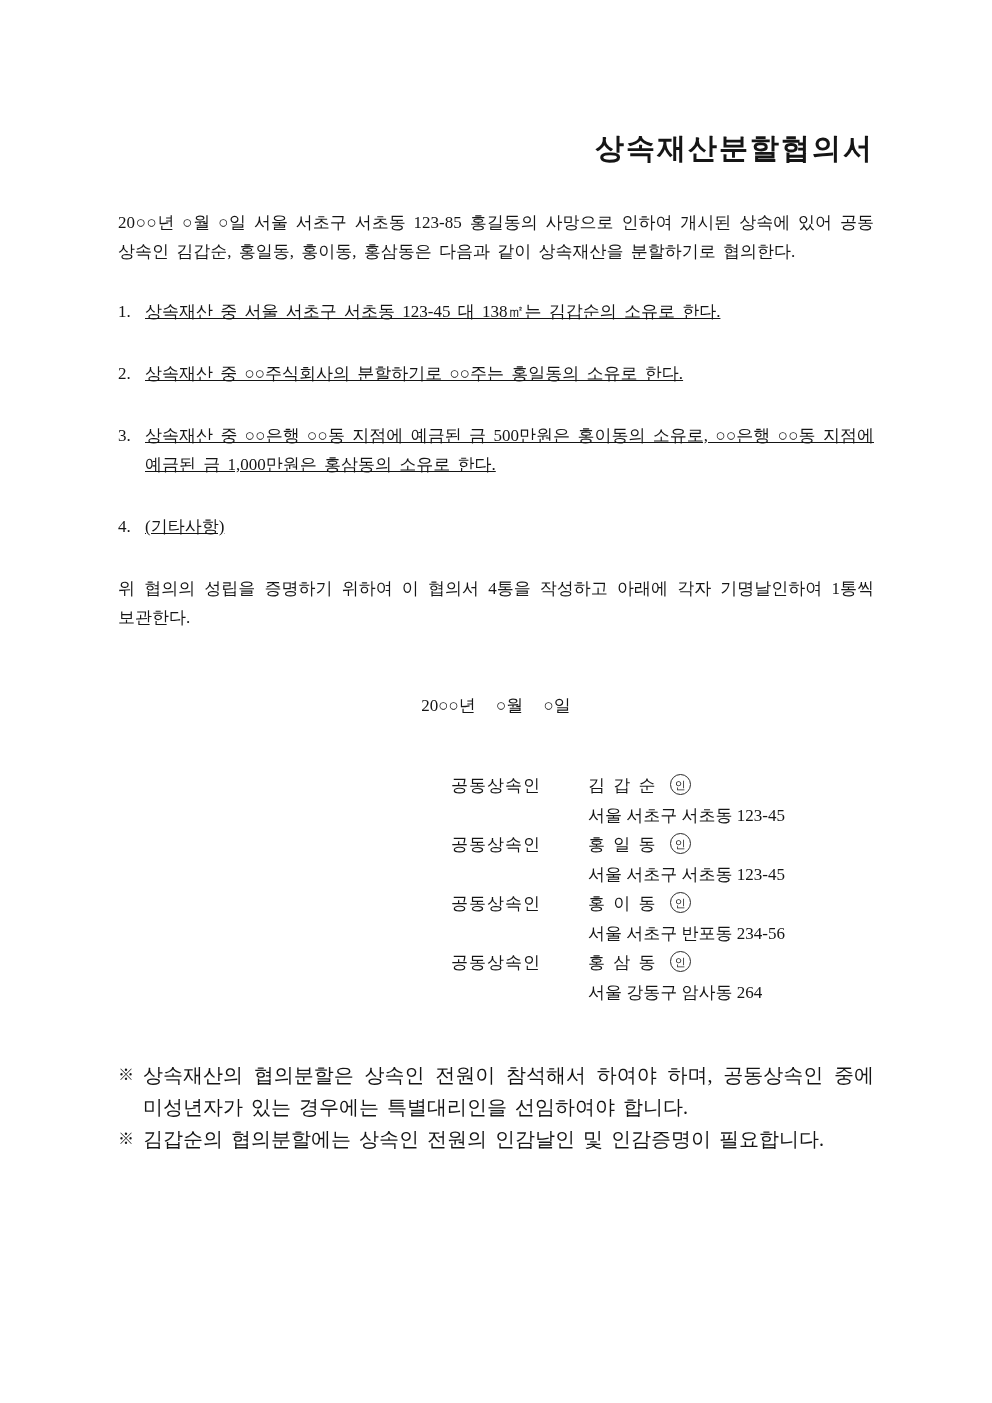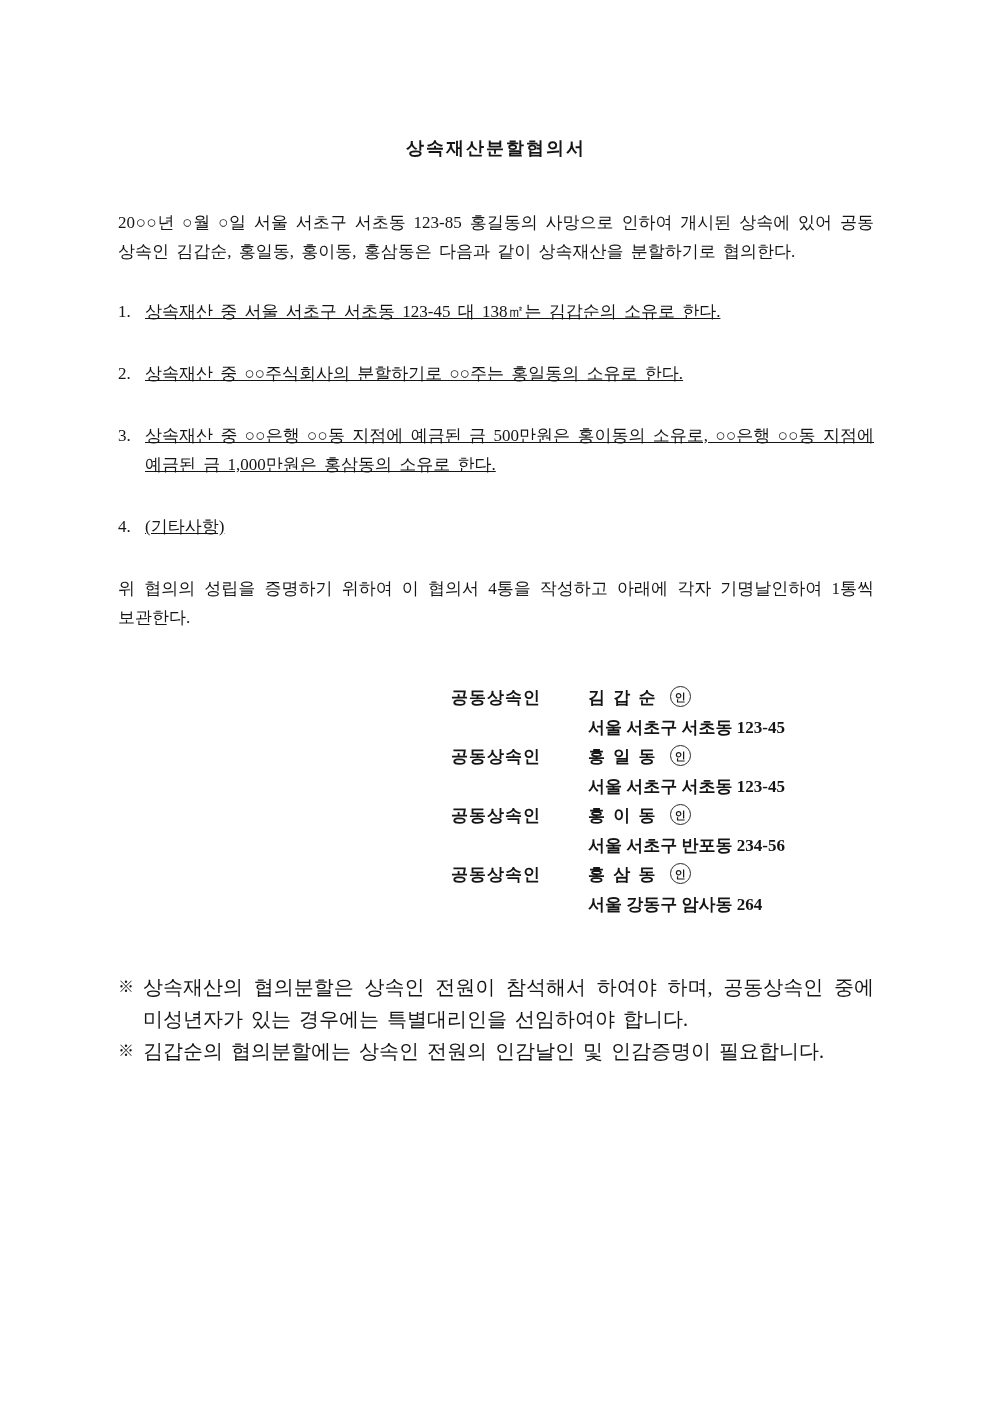--- a/index.html
+++ b/index.html
@@ -12,23 +12,23 @@
     width: 992px;
     height: 1403px;
     box-sizing: border-box;
     background: #ffffff;
     color: #151515;
     font-family: "Liberation Serif", "DejaVu Serif", serif;
     padding: 130px 118px 0 118px;
     overflow: hidden;
   }
   .title {
-    font-size: 18px;
+    font-size: 29px;
     font-weight: 700;
-    text-align: center;
+    text-align: right;
     letter-spacing: 2px;
     margin: 0 0 41px 0;
     line-height: 37px;
   }
   .para {
     font-size: 17px;
     line-height: 29px;
     text-align: justify;
     word-break: break-all;
     word-spacing: 3px;
@@ -57,21 +57,20 @@
   .date-line {
     font-size: 17px;
     line-height: 29px;
     text-align: center;
     word-spacing: 16px;
     margin: 59px 0 0 0;
   }
   .sig-block {
     margin: 51px 0 2px 333px;
     font-size: 17px;
-    font-weight: bold;
   }
   .sig-row {
     display: flex;
     line-height: 29.5px;
     height: 29.5px;
     align-items: center;
   }
   .sig-row .role {
     flex: none;
     width: 137px;
@@ -136,20 +135,21 @@
     <p class="para">상속재산 중 ○○은행 ○○동 지점에 예금된 금 500만원은 홍이동의 소유로, ○○은행 ○○동 지점에 예금된 금 1,000만원은 홍삼동의 소유로 한다.</p>
   </div>
 
   <div class="item">
     <span class="no">4.</span>
     <p class="para">(기타사항)</p>
   </div>
 
   <p class="para closing">위 협의의 성립을 증명하기 위하여 이 협의서 4통을 작성하고 아래에 각자 기명날인하여 1통씩 보관한다.</p>
 
+  <p class="date-line">20○○년 ○월 ○일</p>
 
   <div class="sig-block">
 
     <div class="sig-row">
       <span class="role">공동상속인</span>
       <span class="name-cell">
         <span class="name">김 갑 순</span>
         <span class="seal">인</span>
       </span>
     </div>

